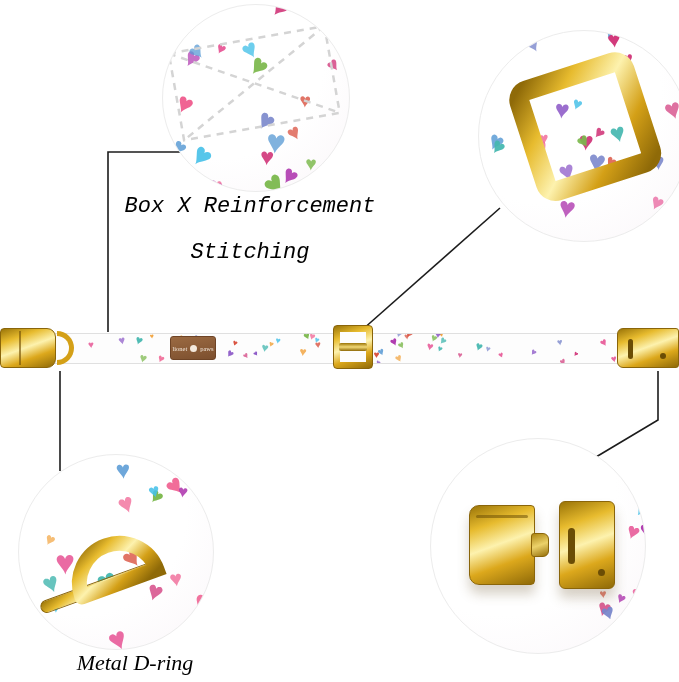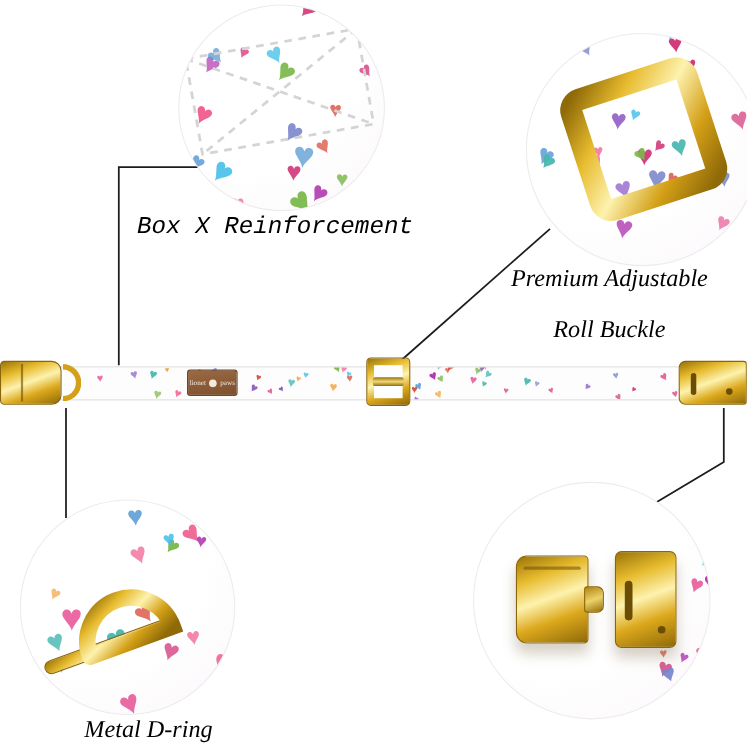--- a/index.html
+++ b/index.html
@@ -303,25 +303,22 @@
     </div>
     <div class="snap-prong"></div>
     <div class="snap-female gold">
       <div class="slot"></div>
       <div class="hole"></div>
     </div>
   </div>
 
   <div class="caption" style="left:90px;top:194px;width:320px;font-family:Liberation Mono, monospace;">
     <div>Box X Reinforcement</div>
-  </div>
-
-  <div class="caption" style="left:428px;top:240px;width:252px;">
-    <div>Premium Adjustable</div>
-    <div class="l2">Roll Buckle</div>
-  </div>
+    <div class="l2">Stitching</div>
+  </div>
+
 
   <div class="caption" style="left:30px;top:650px;width:210px;">
     <div>Metal D-ring</div>
   </div>
 
 
 </div>
 
 </body></html>

